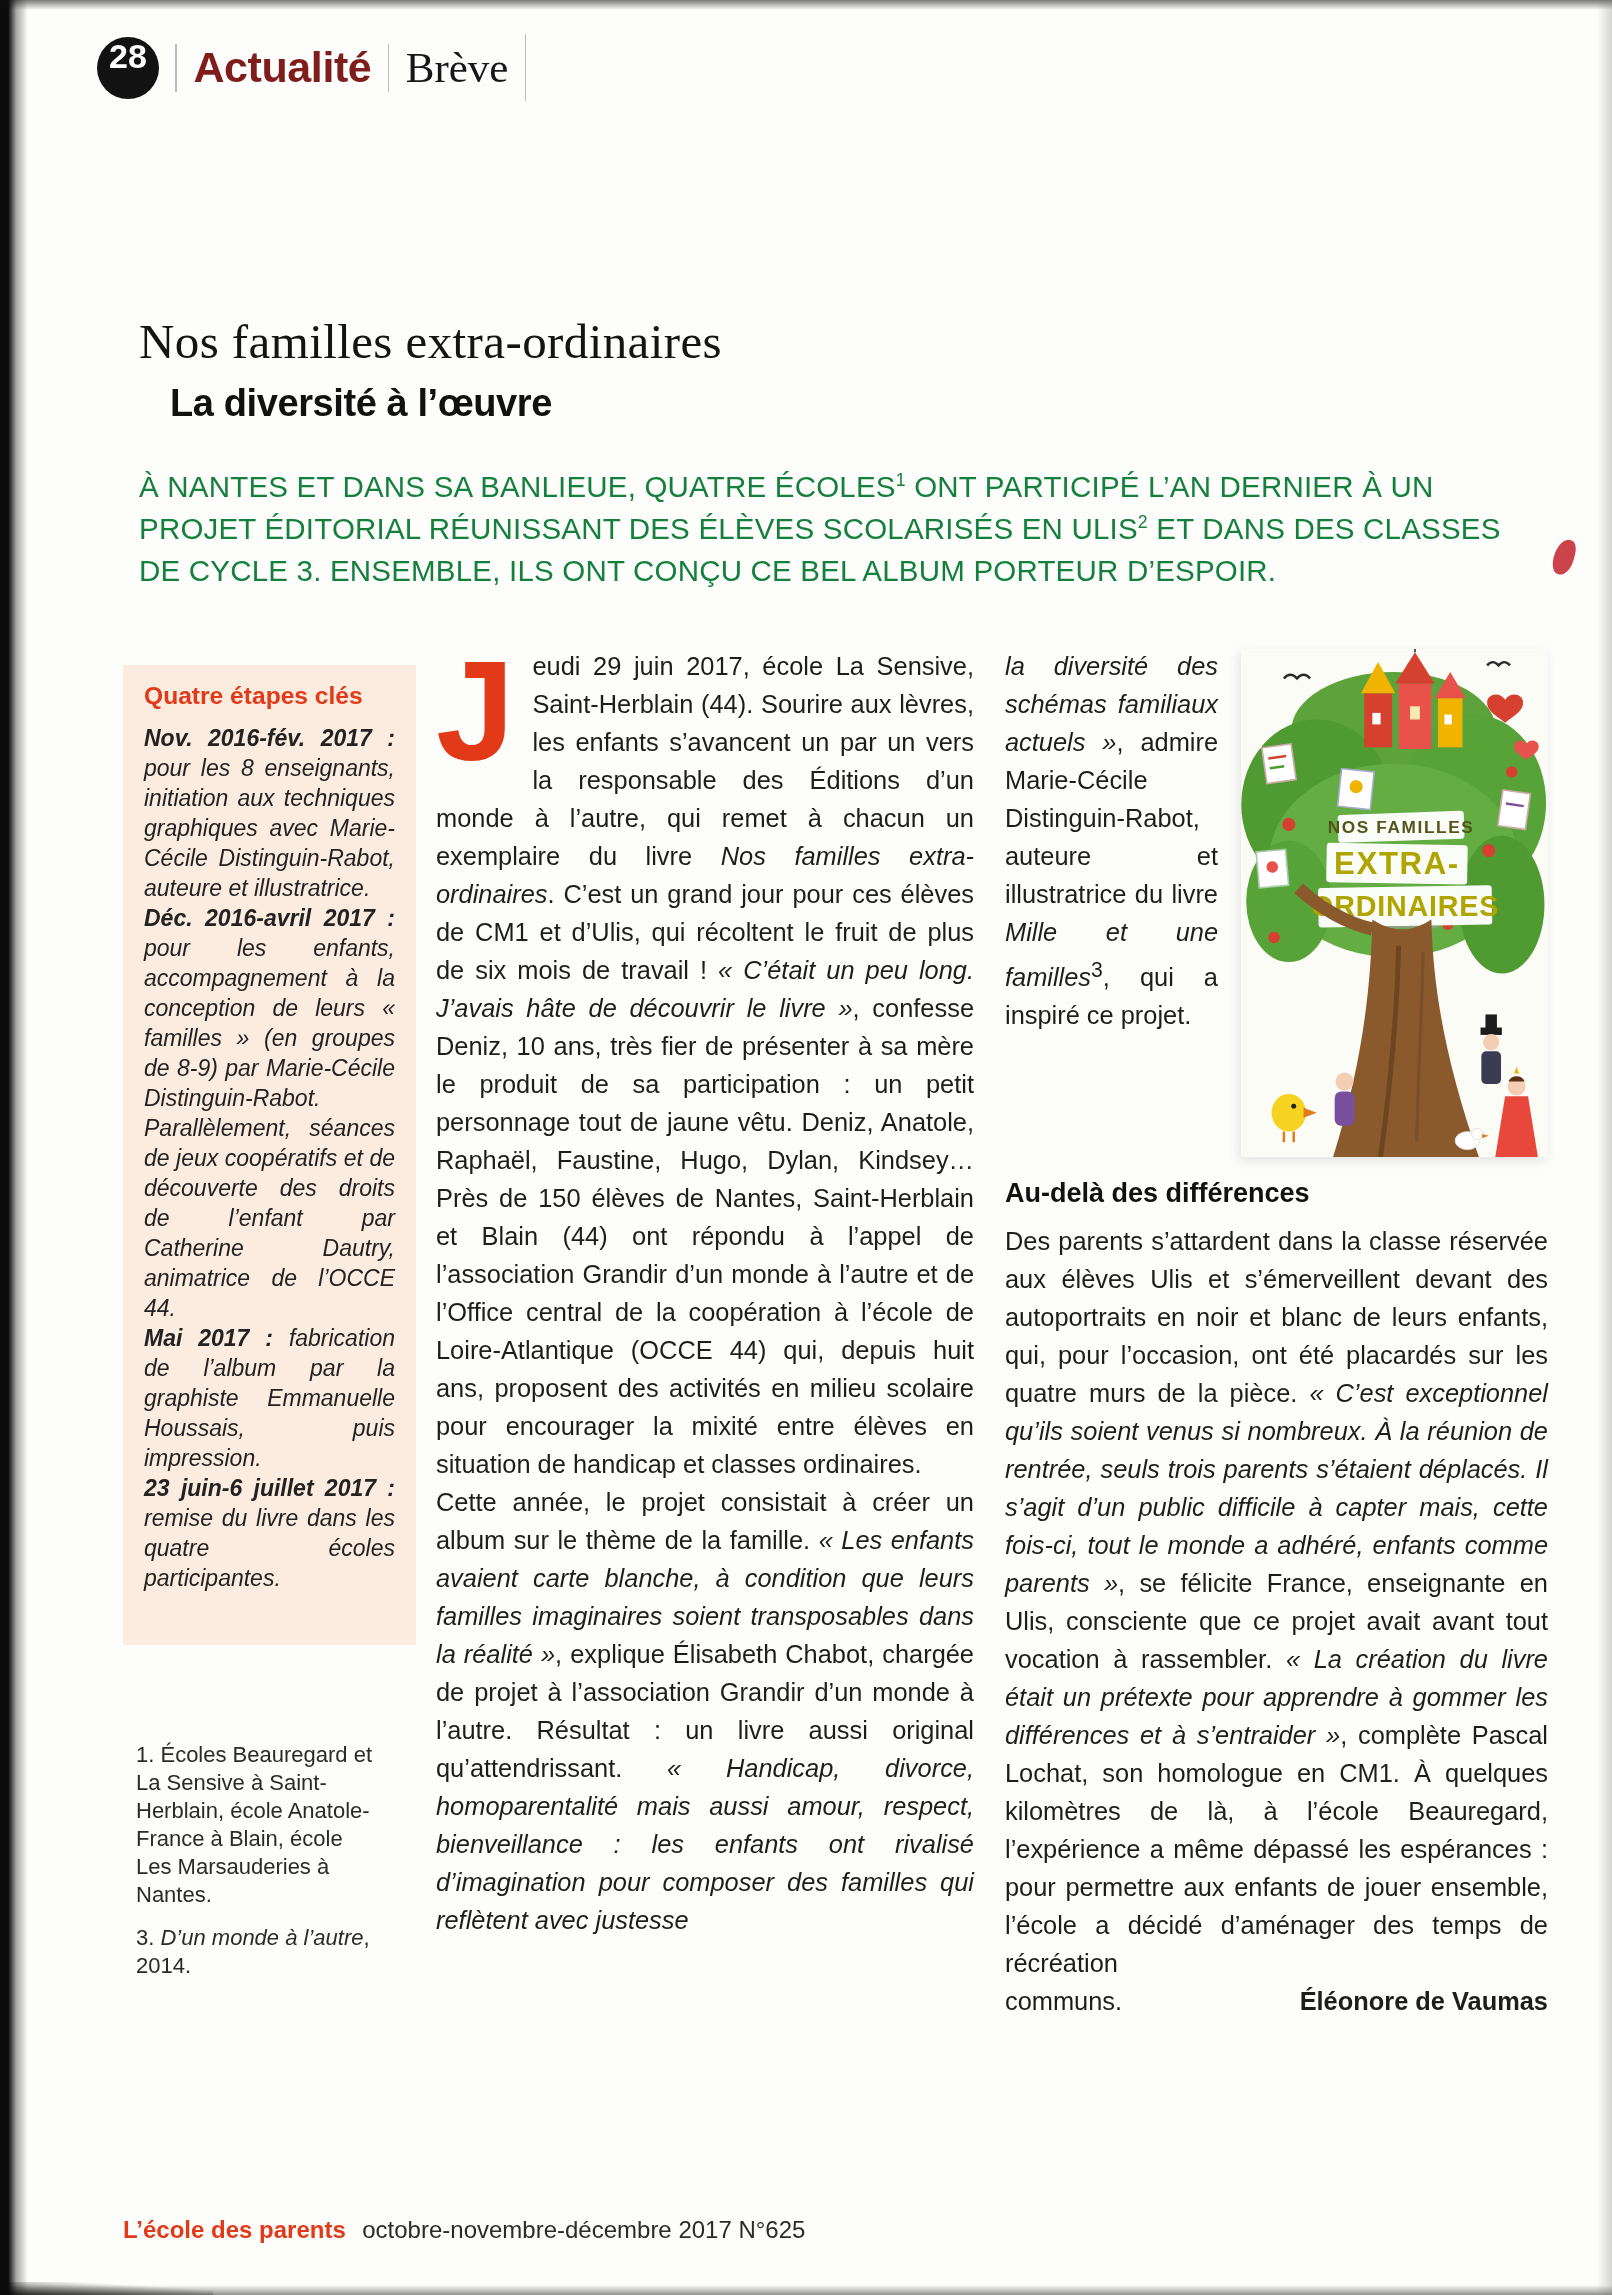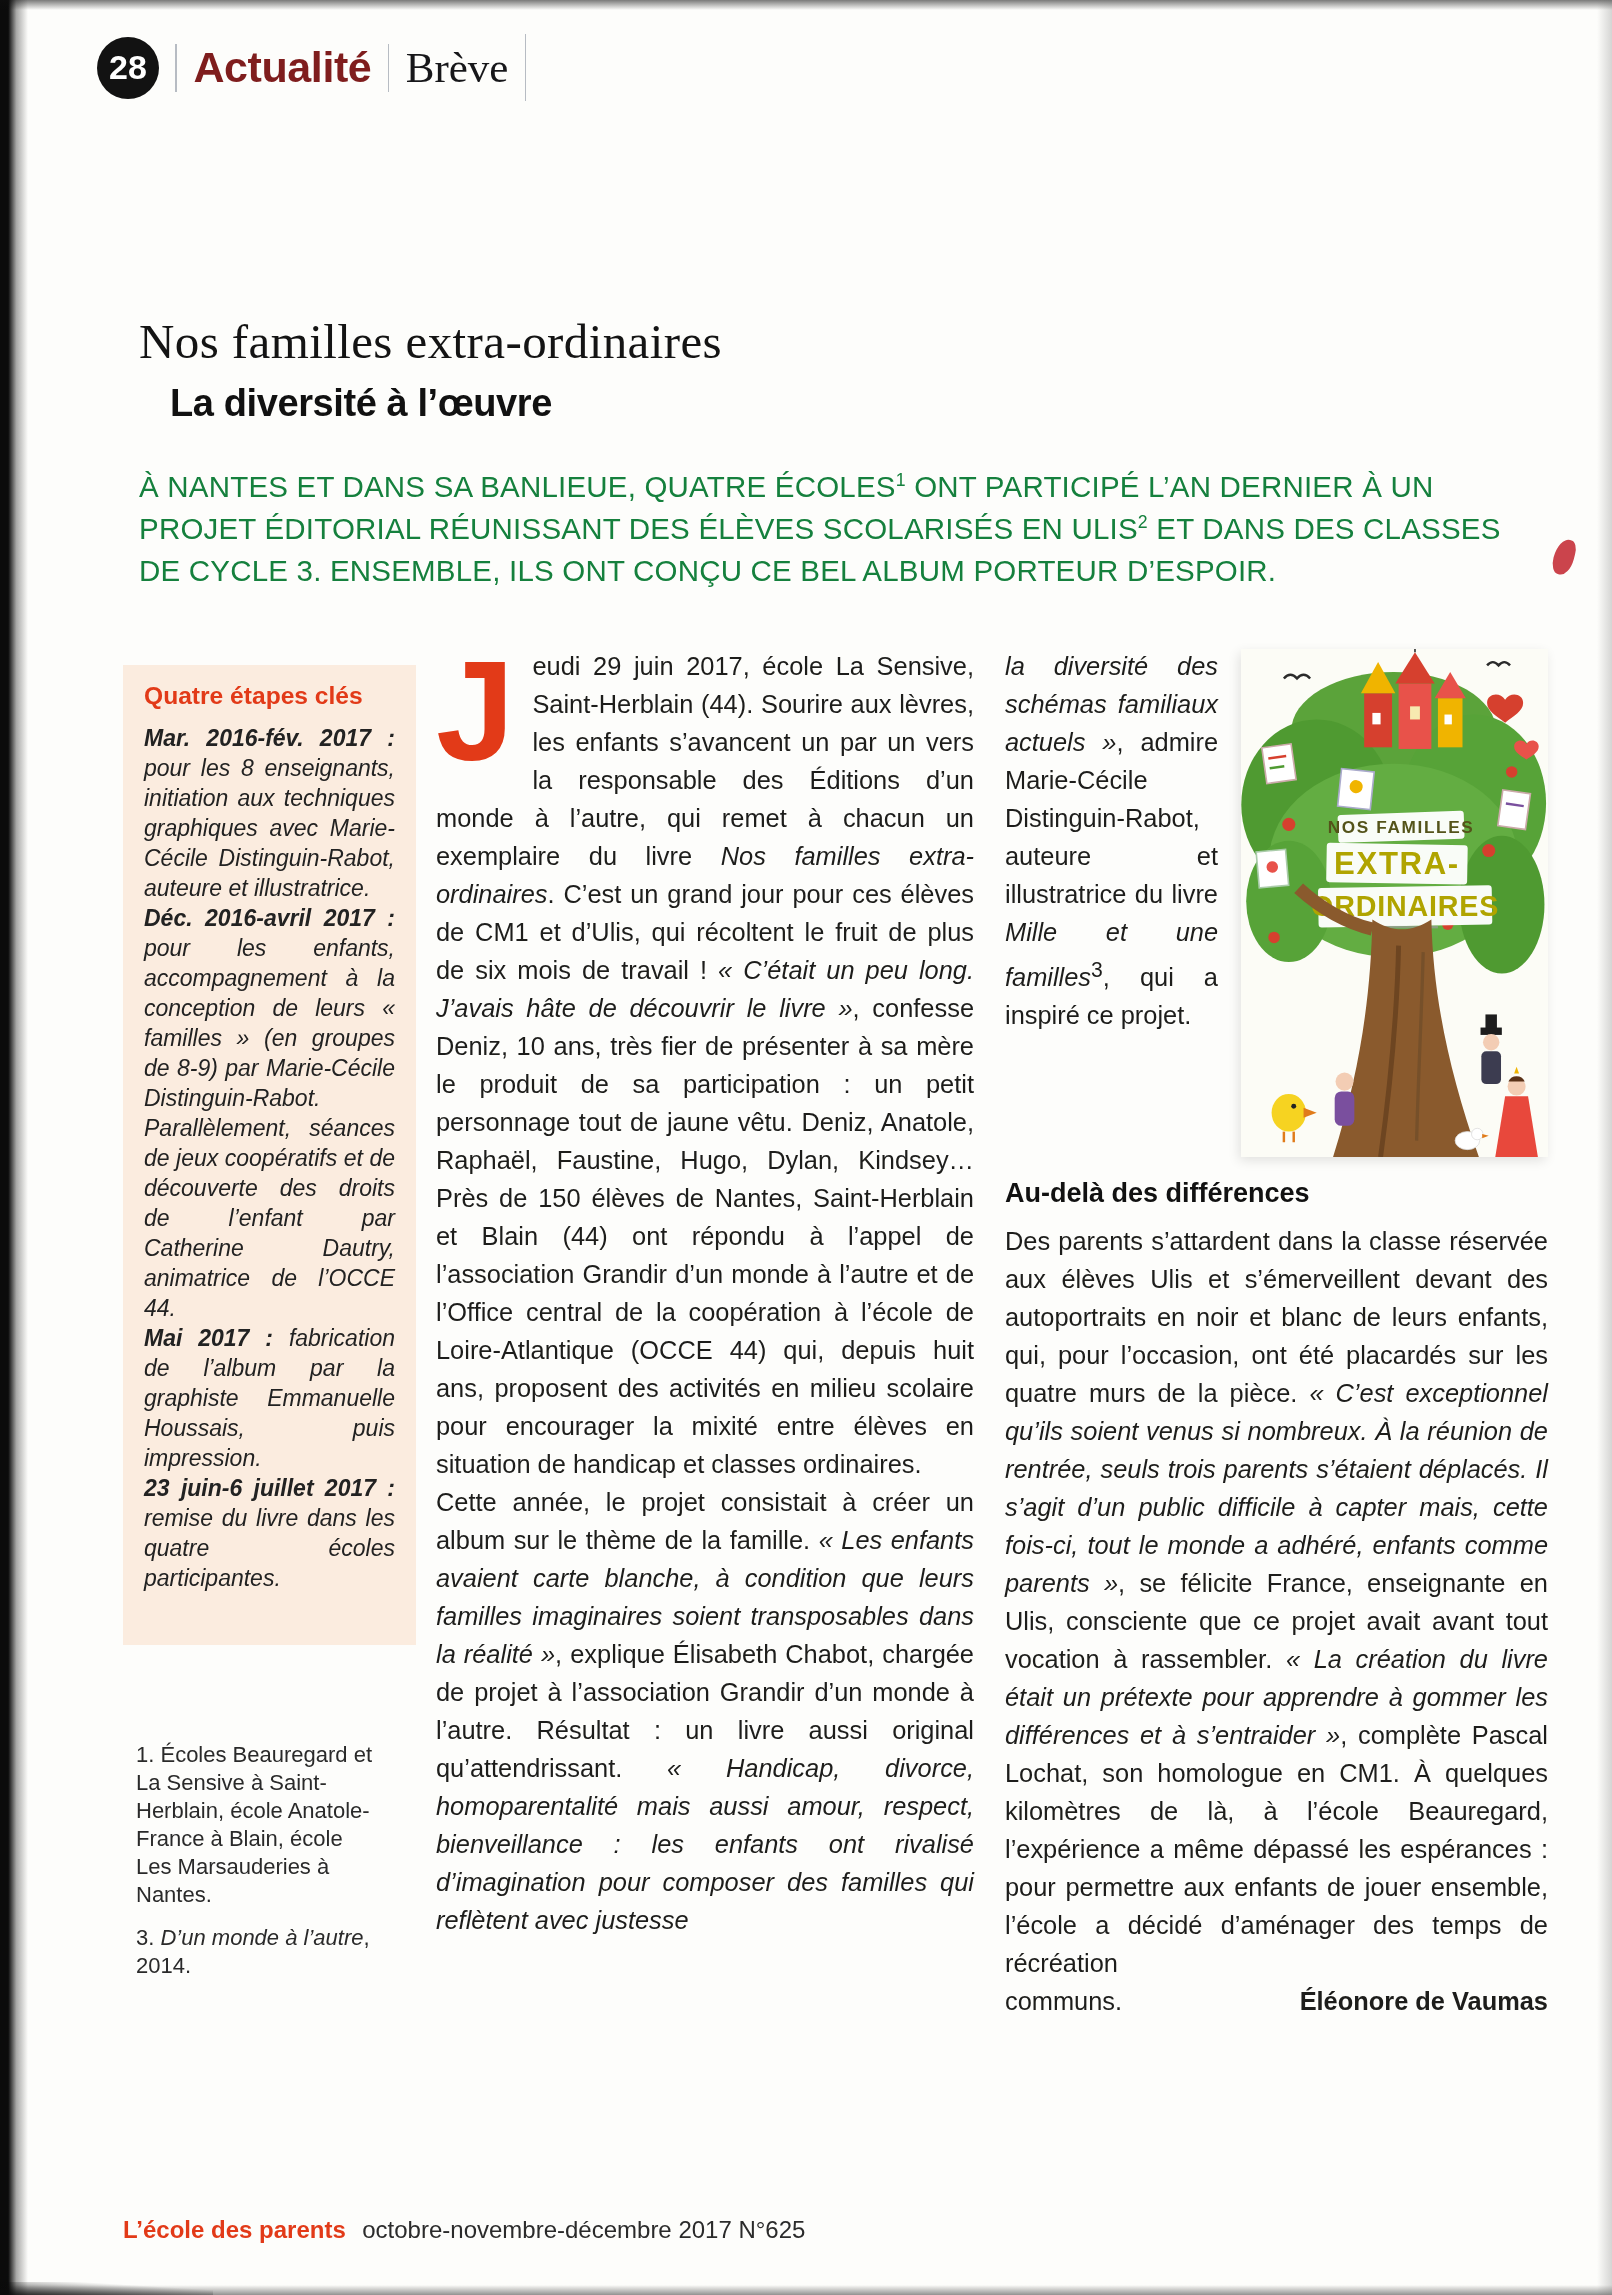--- a/index.html
+++ b/index.html
@@ -19,21 +19,21 @@
   .edge-right { position:absolute; right:0; top:0; bottom:0; width:16.4px; z-index:5;
     background:linear-gradient(to left,rgba(110,110,110,.30),rgba(110,110,110,0)); }
   .corner-bl  { position:absolute; left:0; bottom:0; width:213px; height:13px; z-index:6;
     background:linear-gradient(to top right, rgba(10,10,10,.8), rgba(10,10,10,0) 70%); }
   .artifact-red { position:absolute; left:1554px; top:539px; width:19.7px; height:36px;
     background:#c2232d; border-radius:62% 38% 55% 45%; opacity:.85; transform:rotate(15deg); }
 
   
   .masthead { position:absolute; left:97px; top:34px; display:flex; align-items:center; }
   .badge { width:62px; height:62px; border-radius:50%; background:#121212; color:#fff;
-    display:flex; align-items:center; justify-content:center;
+    display:flex; align-items:flex-start; justify-content:center;
     font-size:34px; font-weight:700; flex:0 0 auto; }
   .vrule { width:1.6px; height:48px; background:#b7bcc3; margin:0 16.4px; }
   .vrule.tall { height:67px; }
   .section-label { color:#7f1d1d; font-weight:700; font-size:43px; letter-spacing:-0.4px; }
   .rubric-label { font-family:"Liberation Serif", serif; font-size:43px; color:#17171a; }
 
   
   .headline { position:absolute; left:139px; top:315px; width:1393px; }
   .kicker { font-family:"Liberation Serif", serif; font-size:49px; line-height:1.1; color:#141414; letter-spacing:0.4px; }
   .title  { font-size:38px; font-weight:700; letter-spacing:-0.4px; margin-top:13px; color:#111;margin-left:31px; }
@@ -99,21 +99,21 @@
   </header>
 
   <section class="headline">
     <div class="kicker">Nos familles extra-ordinaires</div>
     <h1 class="title">La diversité à l’œuvre</h1>
     <p class="standfirst"><span>À NANTES ET DANS SA BANLIEUE, QUATRE ÉCOLES</span><sup>1</sup><span> ONT PARTICIPÉ L’AN DERNIER À UN PROJET ÉDITORIAL RÉUNISSANT DES ÉLÈVES SCOLARISÉS EN ULIS</span><sup>2</sup><span> ET DANS DES CLASSES DE CYCLE 3. ENSEMBLE, ILS ONT CONÇU CE BEL ALBUM PORTEUR D’ESPOIR.</span></p>
   </section>
 
   <aside class="sidebar">
     <h2 class="sidebar-title">Quatre étapes clés</h2>
-    <p><span style="font-weight: 700;">Mar. 2016-fév. 2017 : </span><span>pour les 8 enseignants, initiation aux techniques graphiques avec Marie-Cécile Distinguin-Rabot, auteure et illustratrice.</span></p>
+    <p><span style="font-weight: 700;">Nov. 2016-fév. 2017 : </span><span>pour les 8 enseignants, initiation aux techniques graphiques avec Marie-Cécile Distinguin-Rabot, auteure et illustratrice.</span></p>
     <p><span style="font-weight: 700;">Déc. 2016-avril 2017 : </span><span>pour les enfants, accompagnement à la conception de leurs « familles » (en groupes de 8-9) par Marie-Cécile Distinguin-Rabot. Parallèlement, séances de jeux coopératifs et de découverte des droits de l’enfant par Catherine Dautry, animatrice de l’OCCE 44.</span></p>
     <p><span style="font-weight: 700;">Mai 2017 : </span><span>fabrication de l’album par la graphiste Emmanuelle Houssais, puis impression.</span></p>
     <p><span style="font-weight: 700;">23 juin-6 juillet 2017 : </span><span>remise du livre dans les quatre écoles participantes.</span></p>
   </aside>
 
   <div class="footnotes">
     <p><span>1. Écoles Beauregard et La Sensive à Saint-Herblain, école Anatole-France à Blain, école Les Marsauderies à Nantes.</span></p>
     <p><span>3. </span><span style="font-style: italic;">D’un monde à l’autre</span><span>, 2014.</span></p>
   </div>
 

